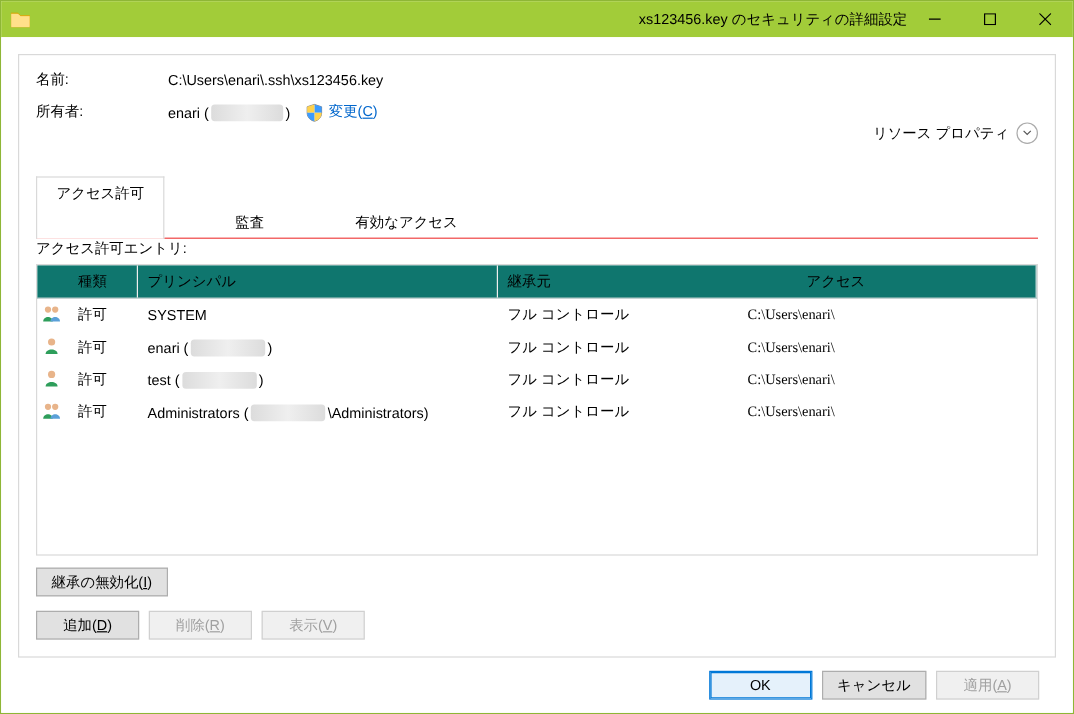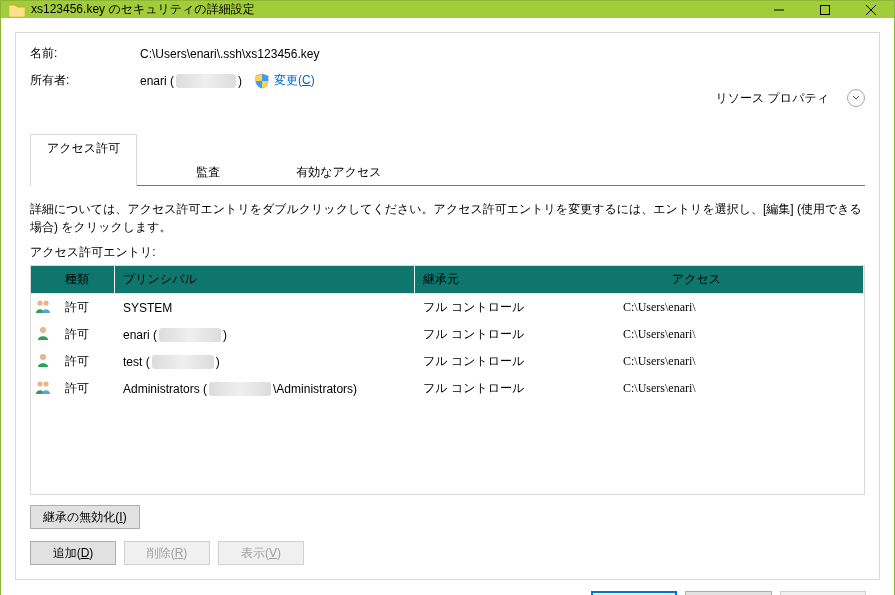--- a/index.html
+++ b/index.html
@@ -2,21 +2,21 @@
 <html><head>
 <meta charset="utf-8">
 <style>
   * { box-sizing: border-box; font-family: "Yu Gothic UI", "Meiryo", sans-serif; }
   html, body { margin:0; padding:0; }
   body { background:#fff; font-size:12px; color:#000; }
 
   .window { width:895px; height:595px; border:1px solid #8eb636; display:flex; flex-direction:column; }
 
   
-  .titlebar { height:30px; background:#a2cc39; display:flex; align-items:center; }
+  .titlebar { height:30px; background:#a2cc39; display:flex; align-items:center;text-align:right; }
   .titlebar .folder-icon { width:16px; height:14px; margin:0 6px 0 8px; }
   .titlebar .folder-icon svg { display:block; }
   .titlebar .title { flex:1; font-size:12px; color:#000; }
   .titlebar .ctrls { display:flex; height:100%; }
   .titlebar .ctrlbtn { width:46px; display:flex; align-items:center; justify-content:center; }
   .titlebar .ctrlbtn svg { display:block; }
 
   
   .outerbody { flex:1; background:#fff; padding:14px 14px 0 14px; display:flex; flex-direction:column; }
 
@@ -29,21 +29,21 @@
 
   .owner-row { display:flex; align-items:center; }
   .redact { display:inline-block; height:14px; border-radius:3px;
     background:linear-gradient(90deg,#dcdcdc,#efefef,#dcdcdc); vertical-align:middle; }
 
   .shield { width:16px; height:16px; margin:0 4px 0 12px; display:inline-block; vertical-align:middle; }
 
   a.link { color:#0066cc; text-decoration:none; }
   .mnemo { text-decoration:underline; }
 
-  .resprop { position:absolute; right:14px; top:56px; display:flex; align-items:center; gap:18px; color:#000; }
+  .resprop { position:absolute; right:14px; top:56px; display:flex; align-items:center; gap:6px; color:#000; }
   .resprop .chev { width:18px; height:18px; border:1px solid #aaa; border-radius:50%; display:flex; align-items:center; justify-content:center; font-size:10px; color:#555; }
 
   
   .tabbar { display:flex; border-bottom:1px solid #ef4444; margin-top:34px;gap:42px; }
   .tab { padding:5px 16px; border:1px solid transparent; border-bottom:none; position:relative; top:1px; cursor:default; }
   .tab.active { border-color:#d9d9d9; background:#fff; }
   .tab:not(.active) { color:#000;margin-top:24px; }
 
   .instr { margin:14px 0 8px 0; line-height:1.5; }
   .sublab { margin-bottom:4px; }
@@ -149,21 +149,20 @@
             </svg>
         </span>
       </div>
 
       <div class="tabbar">
         <div class="tab active">アクセス許可</div>
         <div class="tab">監査</div>
         <div class="tab">有効なアクセス</div>
       </div>
 
-      <div class="instr">詳細については、アクセス許可エントリをダブルクリックしてください。アクセス許可エントリを変更するには、エントリを選択し、[編集] (使用できる場合) をクリックします。</div>
       <div class="sublab">アクセス許可エントリ:</div>
 
       <div class="list">
         <div class="list-header">
           <div class="hc c-icon"></div>
           <div class="hc c-type">種類</div>
           <div class="hc c-prin">プリンシパル</div>
           <div class="hc c-inh">継承元</div>
           <div class="hc c-acc">アクセス</div>
         </div>

